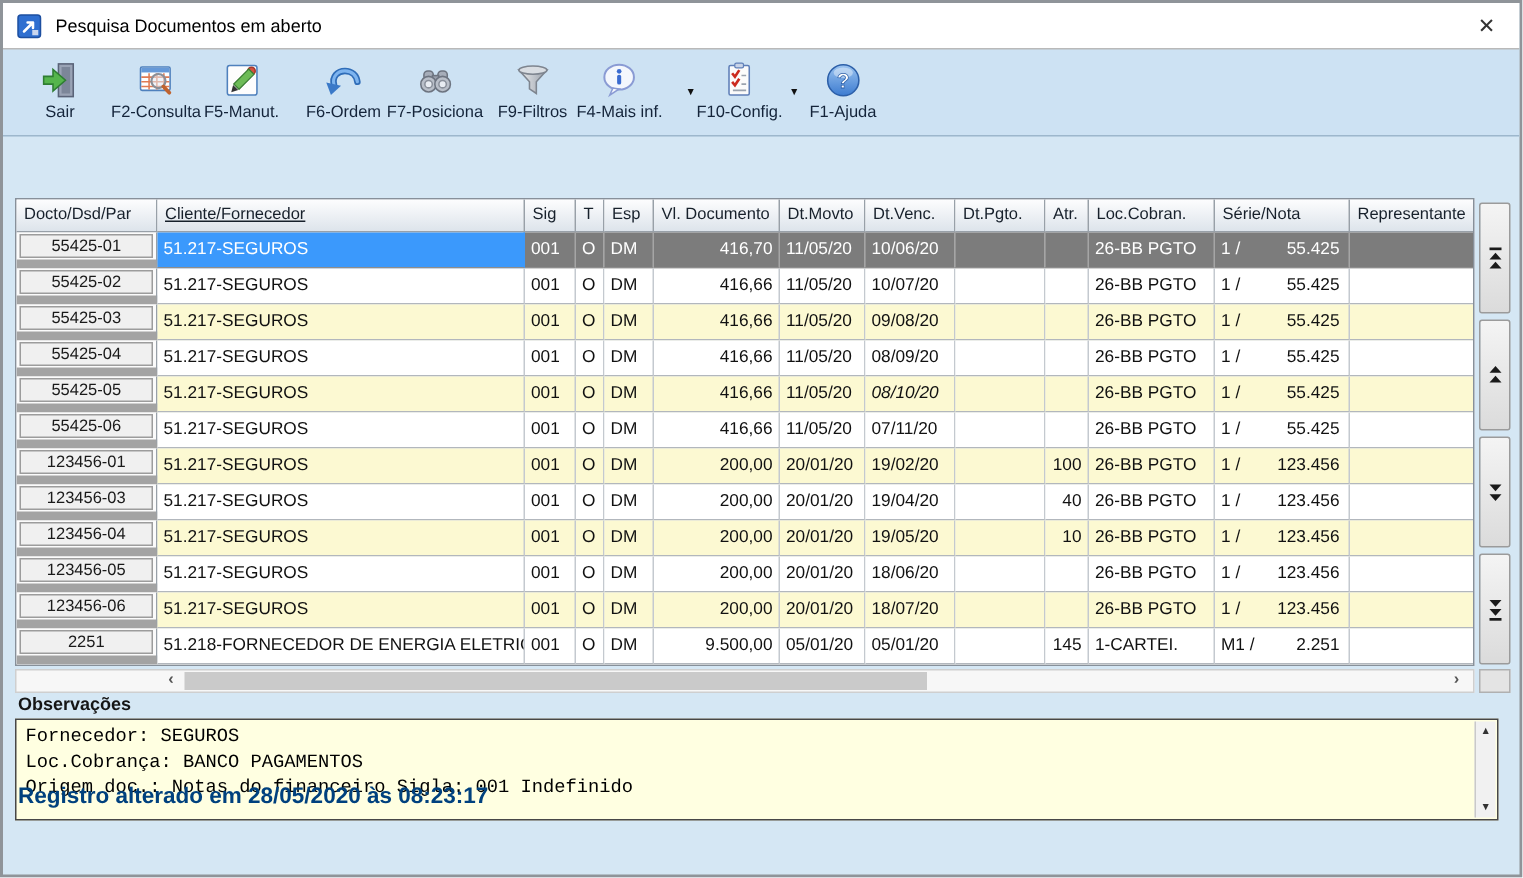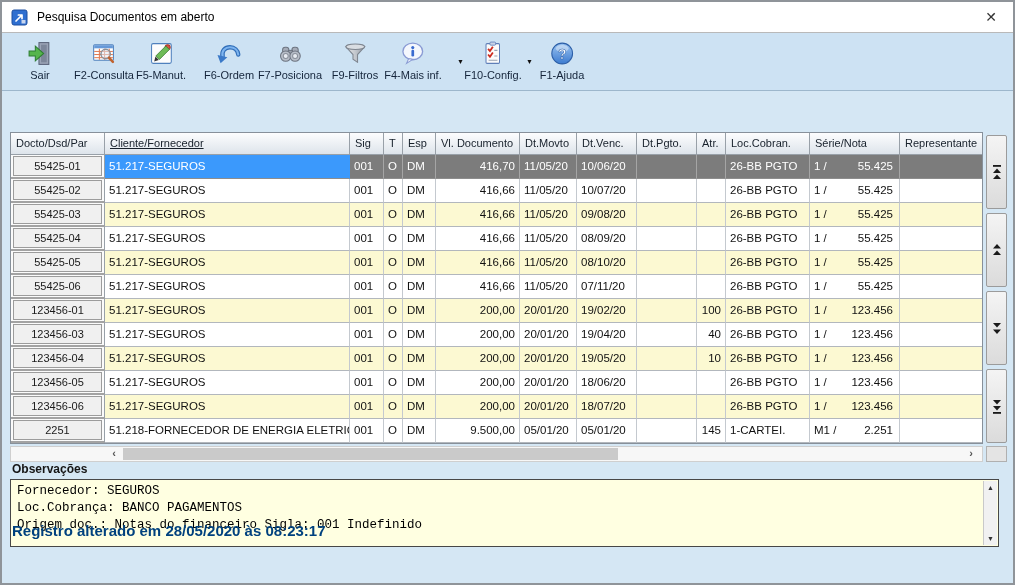--- a/index.html
+++ b/index.html
@@ -31,21 +31,21 @@
     display:flex; align-items:center; justify-content:center; gap:9px; font-size:11px; color:#1a1a1a; }
   #order-btn .arr { font-size:7px; color:#222; }
   
   #grid { position:absolute; left:8px; top:130px; width:973px; height:312px;
     background:#fff; border:1px solid #87909a; overflow:hidden; }
   #thead { display:flex; height:22px; }
   .hcell { flex:none; border-right:1px solid #98a0a8; border-bottom:1px solid #98a0a8;
     background:linear-gradient(#fdfdfe,#dde4eb); font-size:11px; color:#17202b;
     padding:4px 4px 0 5px; white-space:nowrap; overflow:hidden; }
   .trow { display:flex; height:24px; }
-  .rh { flex:none; width:94px; border-right:1px solid #98a0a8; border-bottom:2px solid #a3a3a3;
+  .rh { flex:none; width:94px; border-right:1px solid #98a0a8; border-bottom:6px solid #a3a3a3;
     padding:1px 2px; background:#fbfbfb; }
   .rhb { width:100%; height:100%; background:#f0f0f0; border:1px solid #9c9c9c;
     display:flex; align-items:center; justify-content:center; font-size:11px; color:#1a1a1a; }
   .cell { flex:none; height:24px; line-height:22px; padding:0 4px; font-size:11.5px; color:#111;
     border-right:1px solid #c4c9cf; border-bottom:1px solid #b2b7bd;
     white-space:nowrap; overflow:hidden; background:#fff; }
   .cell.r { text-align:right; }
   .cell.sn { display:flex; justify-content:space-between; padding:0 6px 0 4px; }
   .trow.zebra .cell { background:#fcf9d2; }
   .trow.selected .cell { background:#7c7c7c; color:#fff; border-right-color:#a5a5a5; border-bottom-color:#8d8d8d; }
@@ -320,21 +320,21 @@
         <div class="trow zebra">
           <div class="rh">
             <div class="rhb">55425-05</div>
           </div>
           <div class="cell cliente" style="width: 245px;">51.217-SEGUROS</div>
           <div class="cell" style="width: 34px;">001</div>
           <div class="cell" style="width: 19px;">O</div>
           <div class="cell" style="width: 33px;">DM</div>
           <div class="cell r" style="width: 84px;">416,66</div>
           <div class="cell" style="width: 57px;">11/05/20</div>
-          <div class="cell" style="width: 60px;">08/10/20</div>
+          <div class="cell" style="width: 60px; font-style: italic;">08/10/20</div>
           <div class="cell" style="width: 60px;"></div>
           <div class="cell r" style="width: 29px;"></div>
           <div class="cell" style="width: 84px;">26-BB PGTO</div>
           <div class="cell sn" style="width: 90px;">
             <span>1 /</span>
             <span>55.425</span>
           </div>
           <div class="cell" style="width: 83px;"></div>
         </div>
         <div class="trow">

